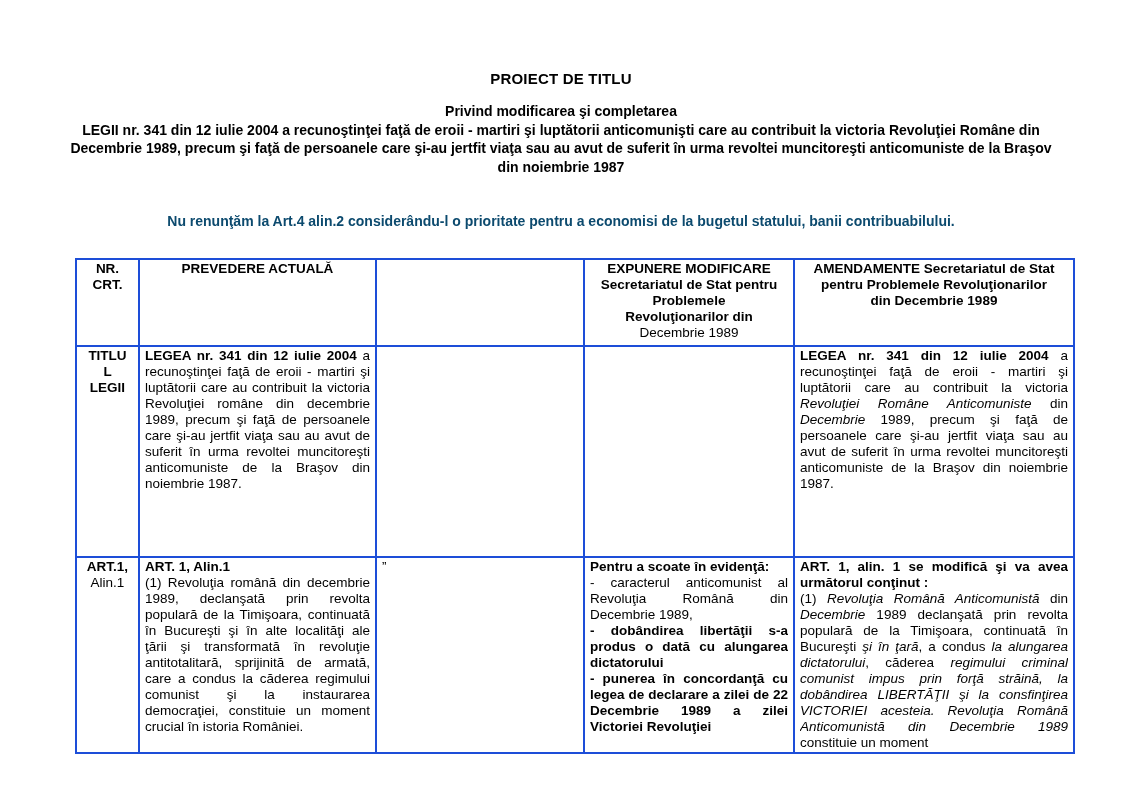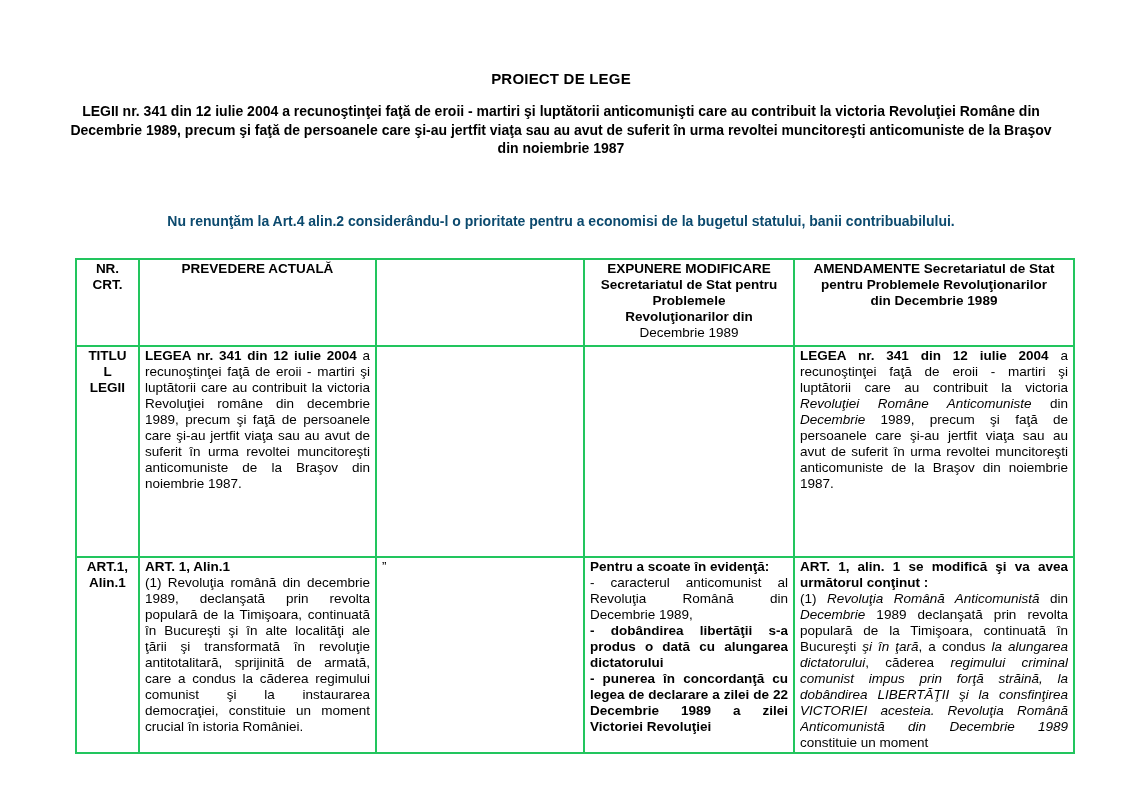--- a/index.html
+++ b/index.html
@@ -18,40 +18,41 @@
   }
   .notice{
     position:absolute;top:213px;left:40px;right:40px;
     text-align:center;font-weight:bold;font-size:14px;
   }
   table.doc-table{
     position:absolute;left:75px;top:258px;width:998px;
     border-collapse:collapse;table-layout:fixed;
   }
   td{
-    border:2px solid #22c55e;vertical-align:top;
+    border:2px solid #1d4ed8;vertical-align:top;
     padding:1px 5px 0 5px;font-size:13.5px;line-height:16px;
   }
   .clip{overflow:hidden;}
   .clip.h-header{height:84px;}
   .clip.h-r1{height:168px;}
   .clip.h-r2{height:191px;}
   .para{margin:0;}
   td.num{text-align:center;font-weight:bold;padding:0 5px;line-height:16px;}
   tr.header-row{height:87px;}
   tr.number-row{height:18px;}
   tr.row-1{height:211px;}
   tr.row-2{height:196px;}
 </style>
 </head>
 <body>
 
-<div class="title">PROIECT DE LEGE</div>
+<div class="title">PROIECT DE TITLU</div>
 
 <div class="subtitle">
+  <div>Privind modificarea şi completarea</div>
   <div>LEGII nr. 341 din 12 iulie 2004 a recunoştinţei faţă de eroii - martiri şi luptătorii anticomunişti care au contribuit la victoria Revoluţiei Române din Decembrie 1989, precum şi faţă de persoanele care şi-au jertfit viaţa sau au avut de suferit în urma revoltei muncitoreşti anticomuniste de la Braşov din noiembrie 1987</div>
 </div>
 
 <div class="notice" style="color: #0c4a6e;">Nu renunţăm la Art.4 alin.2 considerându-l o prioritate pentru a economisi de la bugetul statului, banii contribuabilului.</div>
 
 <table class="doc-table">
   <colgroup>
     <col style="width:63px">
       <col style="width:237px">
       <col style="width:208px">
@@ -113,21 +114,21 @@
       <td>
           <div class="clip h-r1" style="text-align: justify;">
             <div class="para"><span style="font-weight: bold;">LEGEA nr. 341 din 12 iulie 2004</span><span> a recunoştinţei faţă de eroii - martiri şi luptătorii care au contribuit la victoria </span><span style="font-style: italic;">Revoluţiei Române Anticomuniste</span><span> din </span><span style="font-style: italic;">Decembrie</span><span> 1989, precum şi faţă de persoanele care şi-au jertfit viaţa sau au avut de suferit în urma revoltei muncitoreşti anticomuniste de la Braşov din noiembrie 1987.</span></div>
           </div>
         </td>
     </tr>
     <tr class="row-2">
       <td>
           <div class="clip h-r2" style="text-align: center;">
             <div class="para"><span style="font-weight: bold;">ART.1,</span></div>
-            <div class="para"><span style="font-weight: bold;">Alin.1</span></div>
+            <div class="para"><span style="font-weight: normal;">Alin.1</span></div>
           </div>
         </td>
       <td>
           <div class="clip h-r2" style="text-align: justify;">
             <div class="para"><span style="font-weight: bold;">ART. 1, Alin.1</span></div>
             <div class="para"><span>(1) Revoluţia română din decembrie 1989, declanşată prin revolta populară de la Timişoara, continuată în Bucureşti şi în alte localităţi ale ţării şi transformată în revoluţie antitotalitară, sprijinită de armată, care a condus la căderea regimului comunist şi la instaurarea democraţiei, constituie un moment crucial în istoria României.</span></div>
           </div>
         </td>
       <td>
           <div class="clip h-r2" style="text-align: left;">

